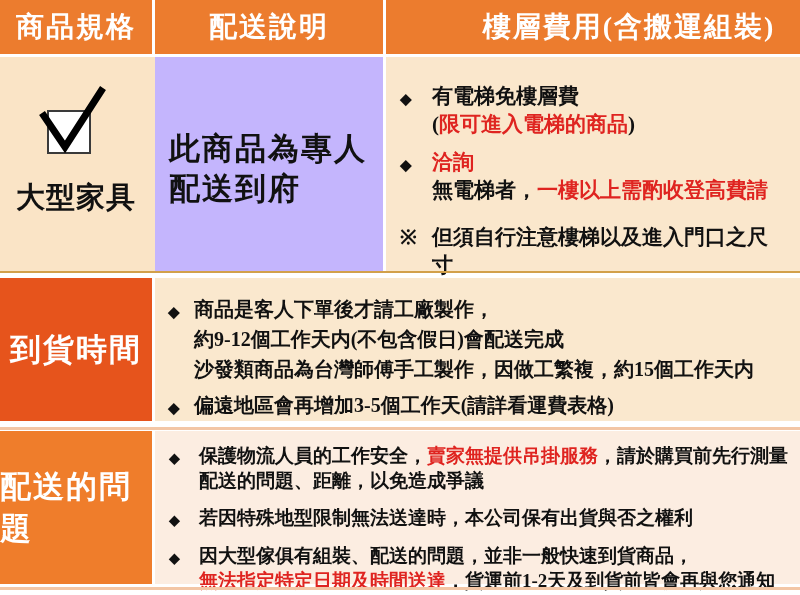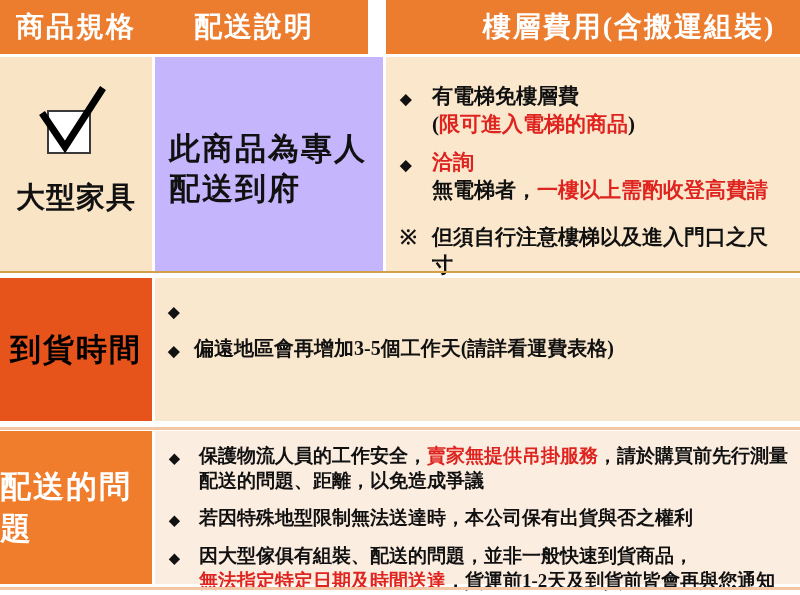--- a/index.html
+++ b/index.html
@@ -7,25 +7,25 @@
     position:relative;width:800px;height:595px;background:#fff;overflow:hidden;
     font-family:Liberation Serif, serif;color:var(--text,#111);
   }
   
   .hcell{
     position:absolute;top:0;height:54px;background:var(--header-bg,#EC7C2E);
     display:flex;align-items:center;justify-content:center;
     color:#fff;font-size:28px;font-weight:bold;letter-spacing:2px;white-space:nowrap;
   }
   .h1{left:0;width:152px;}
-  .h2{left:140px;width:228px;text-align:center;}
+  .h2{left:155px;width:228px;text-align:center;}
   .h3{left:386px;width:414px;padding-left:36px;}
   
   .r2cell{position:absolute;top:57px;height:214px;}
-  .r2c1{left:0;width:152px;background:var(--row2-left-bg,#FAE4C6);}
+  .r2c1{left:0;width:152px;background:var(--row2-left-bg,#FAE4C6);padding-left:44px;}
   .r2c2{left:155px;width:228px;background:#c4b5fd;box-sizing:border-box;
         padding:72px 0 0 14px;font-size:31px;font-weight:bold;line-height:40px;letter-spacing:2px;}
   .r2c3{left:386px;width:414px;background:var(--row2-right-bg,#FAE7CC);box-sizing:border-box;
         padding:26px 6px 0 14px;font-size:21px;font-weight:bold;line-height:27.5px;}
   .check-square{position:absolute;left:47px;top:53px;width:44px;height:44px;background:#fff;border:2px solid #3a3a3a;box-sizing:border-box;}
   .check-svg{position:absolute;left:36px;top:24px;}
   .spec-label{position:absolute;left:0;top:121px;width:152px;text-align:center;
               font-size:29px;font-weight:bold;letter-spacing:1px;}
   
   .li{display:flex;}
@@ -35,21 +35,21 @@
   .line{white-space:nowrap;}
   .red{color:var(--red-text,#DF2420);}
   .mb11{margin-bottom:11px;}
   .mb20{margin-bottom:20px;}
   
   .gold-line{position:absolute;left:0;top:271px;width:800px;height:2px;background:var(--gold-line,#D2A04A);}
   .salmon1{position:absolute;left:0;top:427px;width:800px;height:3px;background:var(--salmon-line,#F3C6A5);}
   .salmon2{position:absolute;left:0;top:587px;width:800px;height:3px;background:var(--salmon-line,#F3C6A5);}
   
   .r3label{position:absolute;left:0;top:278px;width:152px;height:143px;background:var(--arrival-left-bg,#E6541C);
-           display:flex;align-items:center;justify-content:center;color:#000000;font-size:31px;font-weight:bold;letter-spacing:2px;}
+           display:flex;align-items:center;justify-content:center;color:#ffffff;font-size:31px;font-weight:bold;letter-spacing:2px;}
   .r3body{position:absolute;left:155px;top:278px;width:645px;height:143px;background:var(--arrival-right-bg,#FAE8CE);
           box-sizing:border-box;padding:16px 4px 0 13px;font-size:20px;font-weight:bold;line-height:30px;}
   .r3body .li .marker{flex:0 0 26px;}
   .r3body .li2{margin-top:6px;}
   
   .r4label{position:absolute;left:0;top:431px;width:152px;height:153px;background:var(--service-left-bg,#EF7D2B);
            display:flex;align-items:center;justify-content:center;color:#fff;font-size:31px;font-weight:bold;letter-spacing:2px;}
   .r4body{position:absolute;left:155px;top:431px;width:645px;height:153px;background:var(--service-right-bg,#FCEDE1);
           box-sizing:border-box;padding:12px 4px 0 14px;font-size:19px;font-weight:bold;line-height:25px;}
   .r4body .li .marker{flex:0 0 30px;font-size:14px;}
@@ -101,20 +101,25 @@
       </div>
     </div>
   </div>
 
   <div class="gold-line"></div>
 
   <div class="r3label">到貨時間</div>
   <div class="r3body">
     <div class="li">
       <span class="marker">◆</span>
+      <div class="lines">
+        <div class="line">商品是客人下單後才請工廠製作，</div>
+        <div class="line">約9-12個工作天内(不包含假日)會配送完成</div>
+        <div class="line">沙發類商品為台灣師傅手工製作，因做工繁複，約15個工作天内</div>
+      </div>
     </div>
     <div class="li li2">
       <span class="marker">◆</span>
       <div class="lines">
         <div class="line">偏遠地區會再增加3-5個工作天(請詳看運費表格)</div>
       </div>
     </div>
   </div>
 
   <div class="salmon1"></div>

